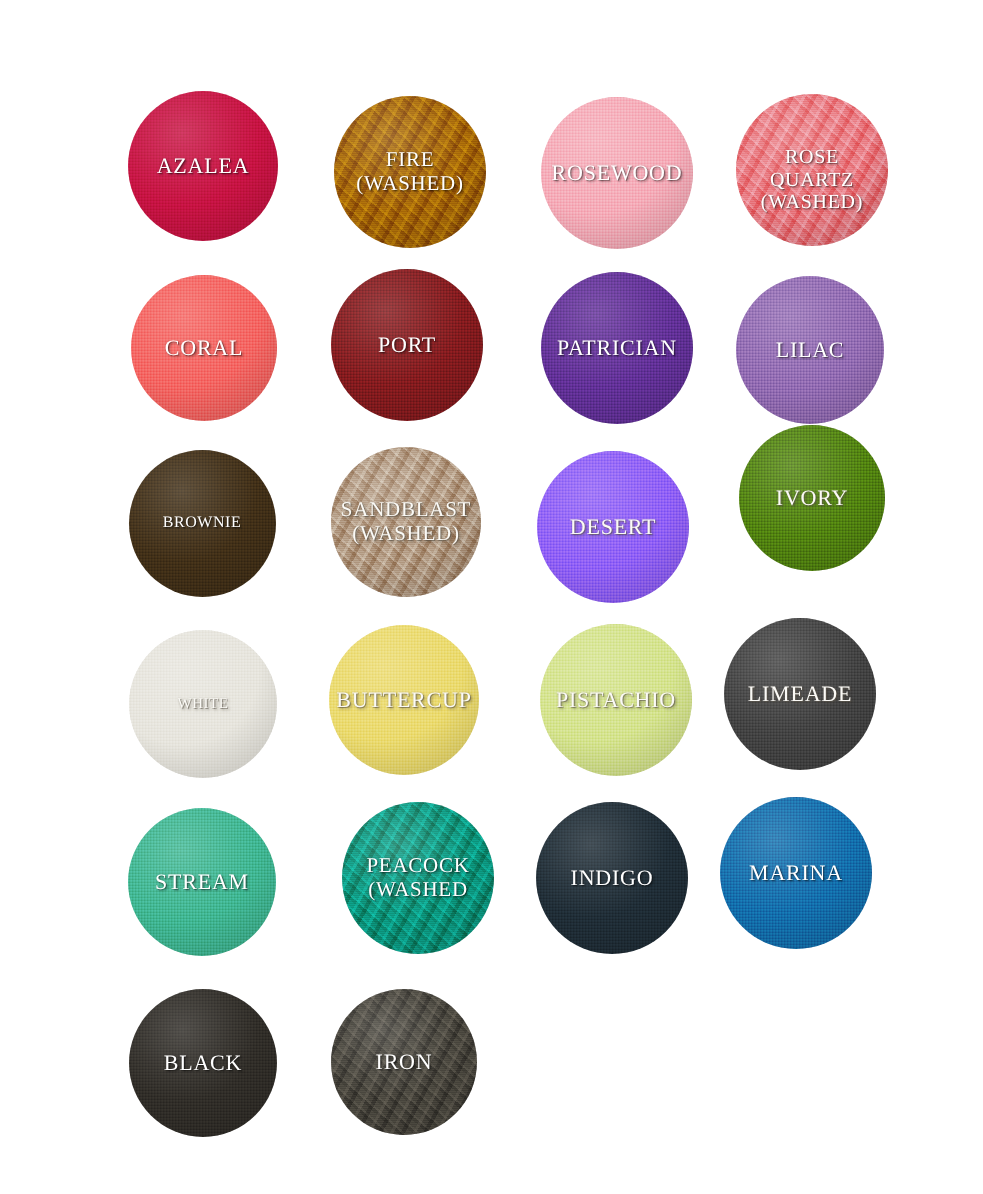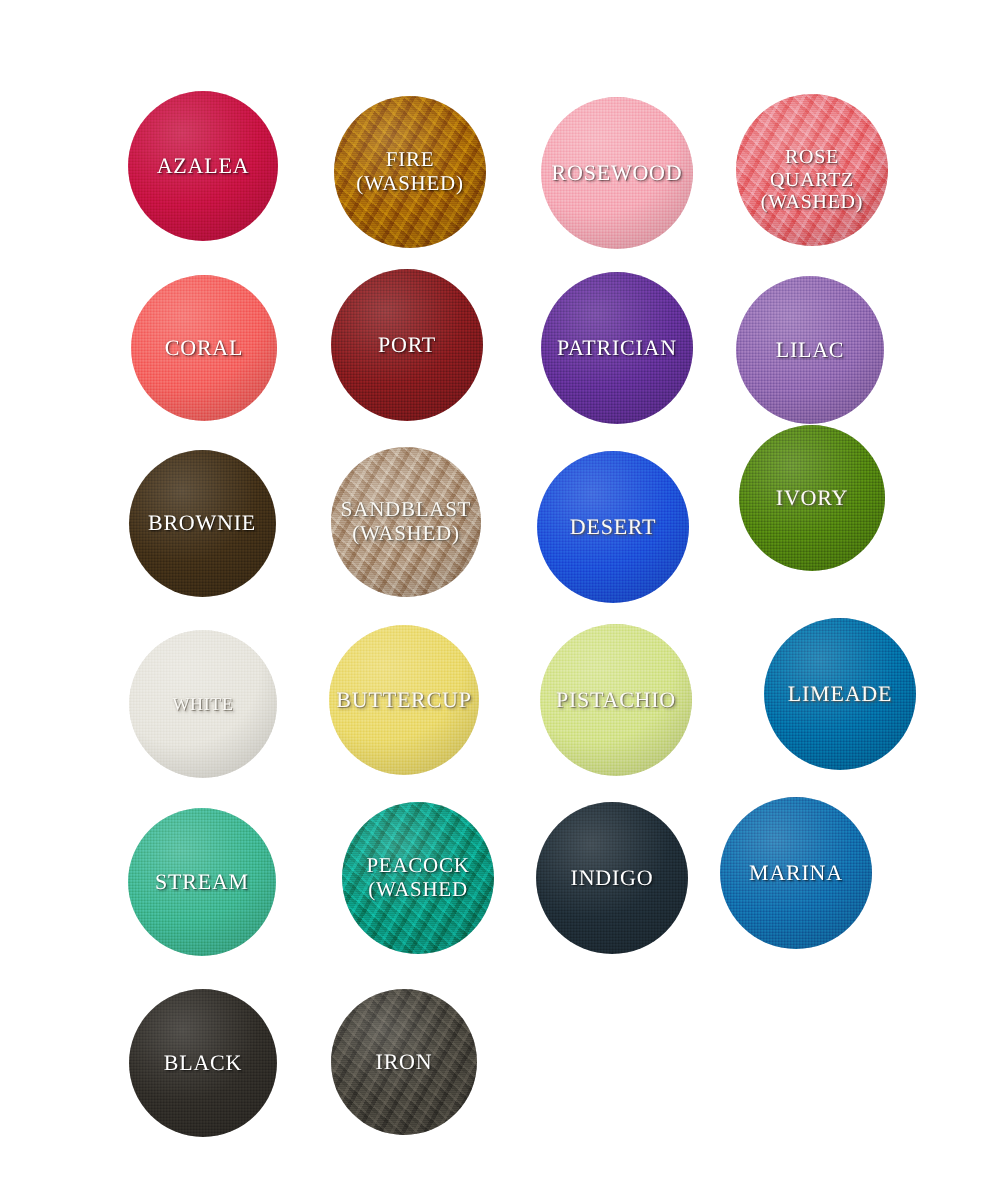--- a/index.html
+++ b/index.html
@@ -144,54 +144,54 @@
       <div class="swatch-label light" style="font-size: 22px;">PATRICIAN</div>
     </div>
     <div class="swatch" style="left: 736px; top: 276px; width: 148px; height: 148px; background: rgb(141, 103, 175);">
       <div class="weave"></div>
       <div class="shade"></div>
       <div class="swatch-label light" style="font-size: 22px;">LILAC</div>
     </div>
     <div class="swatch" style="left: 128.5px; top: 449.5px; width: 147px; height: 147px; background: rgb(62, 45, 22);">
       <div class="weave"></div>
       <div class="shade"></div>
-      <div class="swatch-label light" style="font-size: 22px;">BROWNIE</div>
+      <div class="swatch-label light" style="font-size: 16px;">BROWNIE</div>
     </div>
     <div class="swatch washed" style="left: 331px; top: 447px; width: 150px; height: 150px; background: rgb(174, 148, 123);">
       <div class="weave"></div>
       <div class="shade"></div>
       <div class="swatch-label cream" style="font-size: 21px;">SANDBLAST
 (WASHED)</div>
     </div>
-    <div class="swatch" style="left: 537px; top: 451px; width: 152px; height: 152px; background: #1d4ed8;">
+    <div class="swatch" style="left: 537px; top: 451px; width: 152px; height: 152px; background: #8b5cf6;">
       <div class="weave"></div>
       <div class="shade"></div>
       <div class="swatch-label cream" style="font-size: 22px;">DESERT</div>
     </div>
     <div class="swatch" style="left: 739px; top: 425px; width: 146px; height: 146px; background: #4d7c0f;">
       <div class="weave"></div>
       <div class="shade"></div>
       <div class="swatch-label cream" style="font-size: 22px;">IVORY</div>
     </div>
     <div class="swatch" style="left: 129px; top: 630px; width: 148px; height: 148px; background: rgb(230, 228, 220);">
       <div class="weave"></div>
       <div class="shade"></div>
-      <div class="swatch-label cream" style="font-size: 18px;">WHITE</div>
+      <div class="swatch-label cream" style="font-size: 15px;">WHITE</div>
     </div>
     <div class="swatch" style="left: 329px; top: 625px; width: 150px; height: 150px; background: rgb(234, 217, 106);">
       <div class="weave"></div>
       <div class="shade"></div>
       <div class="swatch-label cream" style="font-size: 22px; text-align: center;">BUTTERCUP</div>
     </div>
     <div class="swatch" style="left: 540px; top: 624px; width: 152px; height: 152px; background: rgb(211, 226, 137);">
       <div class="weave"></div>
       <div class="shade"></div>
       <div class="swatch-label cream" style="font-size: 22px;">PISTACHIO</div>
     </div>
-    <div class="swatch" style="left: 764px; top: 618px; width: 152px; height: 152px; background: #0369a1;">
+    <div class="swatch" style="left: 724px; top: 618px; width: 152px; height: 152px; background: #404040;">
       <div class="weave"></div>
       <div class="shade"></div>
       <div class="swatch-label cream" style="font-size: 22px;">LIMEADE</div>
     </div>
     <div class="swatch" style="left: 128px; top: 808px; width: 148px; height: 148px; background: rgb(61, 179, 141);">
       <div class="weave"></div>
       <div class="shade"></div>
       <div class="swatch-label light" style="font-size: 22px;">STREAM</div>
     </div>
     <div class="swatch washed" style="left: 342px; top: 802px; width: 152px; height: 152px; background: rgb(11, 144, 119);">

